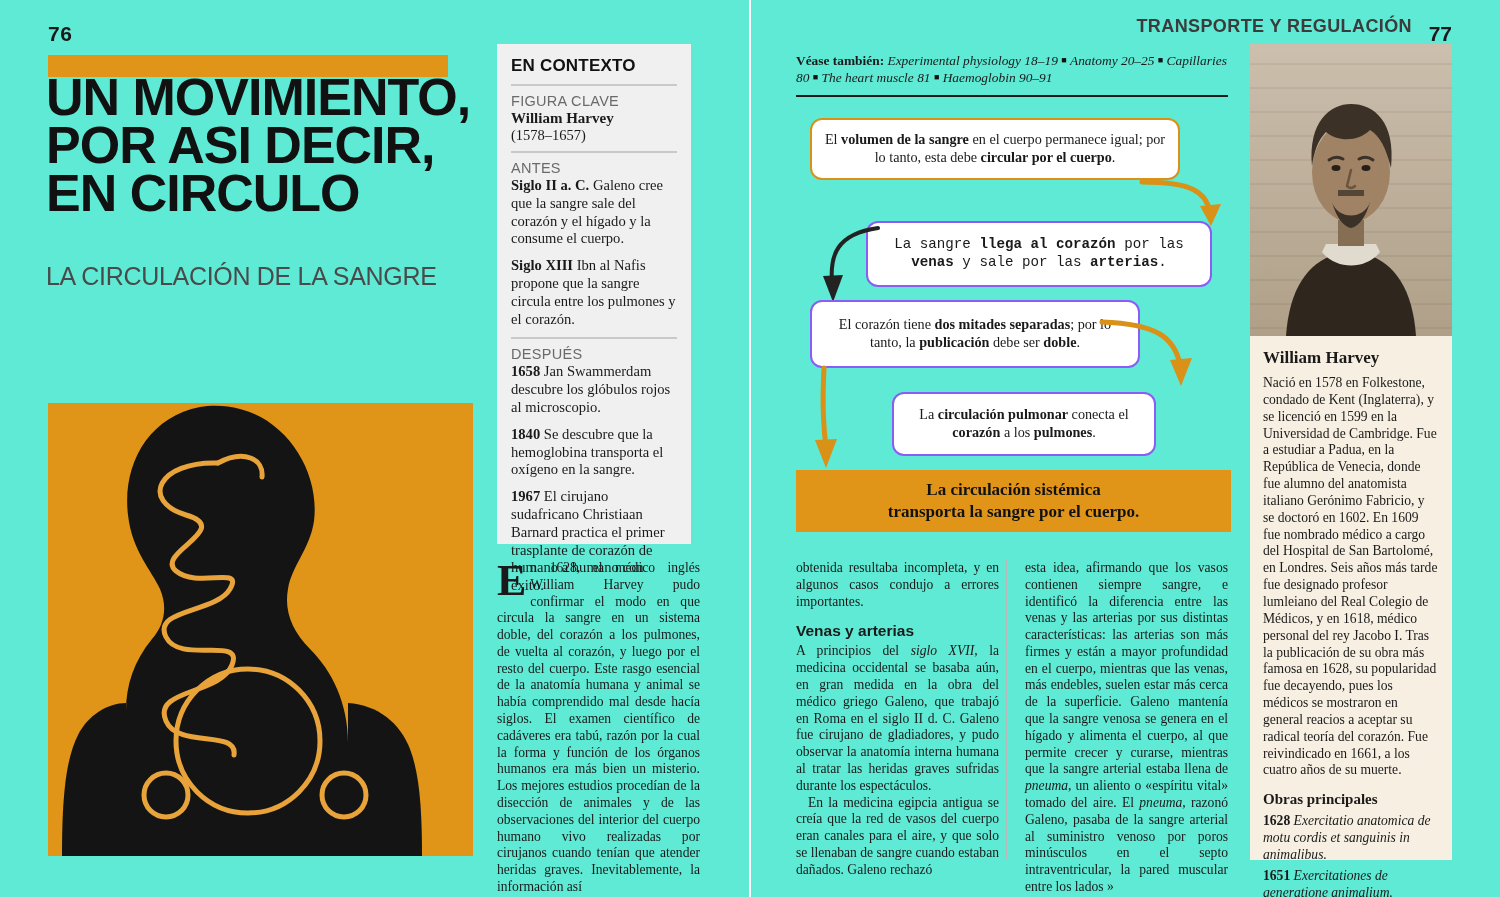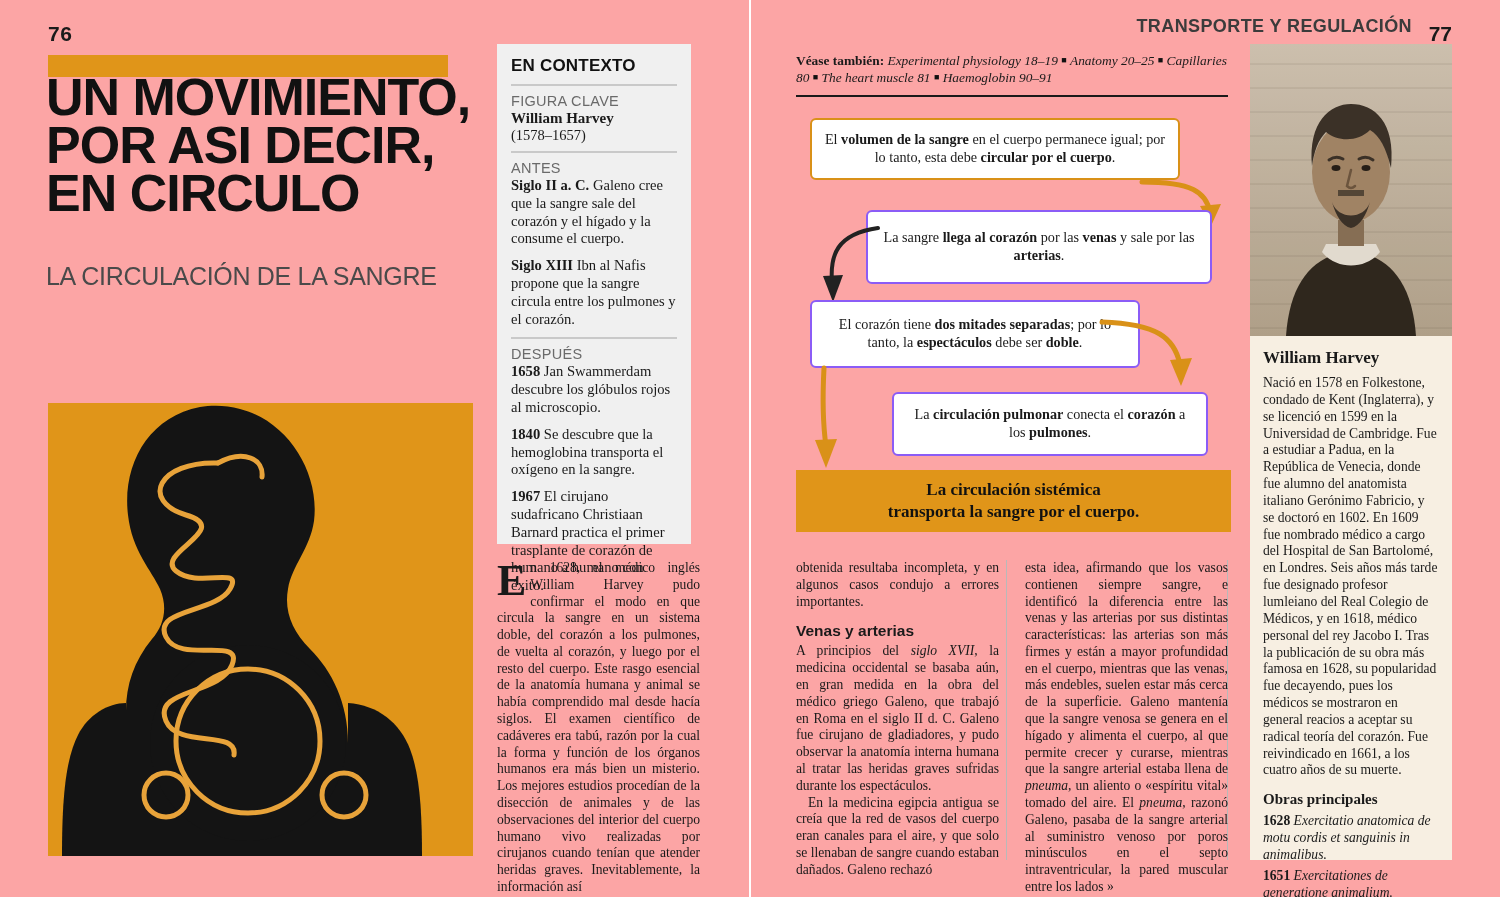--- a/index.html
+++ b/index.html
@@ -7,21 +7,21 @@
   body {
     width: 1500px; height: 897px;
     background: #ffffff;
     font-family: "Liberation Serif", serif;
     color: #1a1a1a;
     overflow: hidden;
   }
   .page {
     position: relative;
     width: 1500px; height: 897px;
-    background: #fca5a5;
+    background: #5eead4;
   }
 
   
   .folio-left {
     position: absolute; left: 48px; top: 22px;
     font-family: "Liberation Sans", sans-serif;
     font-weight: bold; font-size: 21px; color: #1a1a1a;
     letter-spacing: 0.5px;
   }
   .title-bar {
@@ -127,21 +127,21 @@
     position: absolute; left: 796px; top: 95px; width: 432px; height: 2px;
     background: #1a1a1a;
   }
 
   
   .flow { position: absolute; left: 796px; top: 110px; width: 440px; height: 420px; }
   .fbox {
     position: absolute;
     background: #ffffff;
     border: 2px solid #8b5cf6;
-    border-radius: 6px;
+    border-radius: 12px;
     font-size: 14.2px;
     line-height: 1.25;
     text-align: center;
     display: flex; align-items: center; justify-content: center;
     padding: 8px 12px;
   }
   .fbox.orange { border-color: #d99118; }
   .fbox b { font-weight: bold; }
   .flow-arrow { position: absolute; }
   .sistemica {
@@ -280,39 +280,39 @@
   <div class="flow">
     <div class="fbox orange" style="left:14px; top:8px; width:370px; height:62px;">
       <span>El <b>volumen de la sangre</b> en el cuerpo permanece igual; por lo tanto, esta debe <b>circular por el cuerpo</b>.</span>
     </div>
 
     <svg class="flow-arrow" style="left:340px; top:66px;" width="90" height="56" viewBox="0 0 90 56">
       <path d="M6 6 C56 6 70 16 74 36" fill="none" stroke="#d99118" stroke-width="5" stroke-linecap="round"></path>
       <path d="M64 30 L75 50 L85 28 Z" fill="#d99118"></path>
     </svg>
 
-    <div class="fbox" style="left:70px; top:100px; width:346px; height:74px;">
+    <div class="fbox" style="left:70px; top:111px; width:346px; height:66px;font-family:Liberation Mono, monospace;">
       <span>La sangre <b>llega al corazón</b> por las <b>venas</b> y sale por las <b>arterias</b>.</span>
     </div>
 
     <svg class="flow-arrow" style="left:24px; top:110px;" width="70" height="90" viewBox="0 0 70 90">
       <path d="M58 8 C16 14 10 36 12 62" fill="none" stroke="#222" stroke-width="4" stroke-linecap="round"></path>
       <path d="M3 56 L13 82 L23 55 Z" fill="#222"></path>
     </svg>
 
     <div class="fbox" style="left:14px; top:190px; width:330px; height:68px;">
-      <span>El corazón tiene <b>dos mitades separadas</b>; por lo tanto, la <b>espectáculos</b> debe ser <b>doble</b>.</span>
+      <span>El corazón tiene <b>dos mitades separadas</b>; por lo tanto, la <b>publicación</b> debe ser <b>doble</b>.</span>
     </div>
 
     <svg class="flow-arrow" style="left:300px; top:206px;" width="100" height="86" viewBox="0 0 100 86">
       <path d="M6 6 C62 8 78 22 84 48" fill="none" stroke="#d99118" stroke-width="5" stroke-linecap="round"></path>
       <path d="M74 44 L85 70 L96 42 Z" fill="#d99118"></path>
     </svg>
 
-    <div class="fbox" style="left:96px; top:282px; width:316px; height:64px;">
+    <div class="fbox" style="left:96px; top:282px; width:264px; height:64px;">
       <span>La <b>circulación pulmonar</b> conecta el <b>corazón</b> a los <b>pulmones</b>.</span>
     </div>
 
     <svg class="flow-arrow" style="left:14px; top:252px;" width="70" height="112" viewBox="0 0 70 112">
       <path d="M14 6 C12 44 14 70 16 84" fill="none" stroke="#d99118" stroke-width="5" stroke-linecap="round"></path>
       <path d="M5 78 L16 106 L27 77 Z" fill="#d99118"></path>
     </svg>
   </div>
 
   <div class="sistemica">

